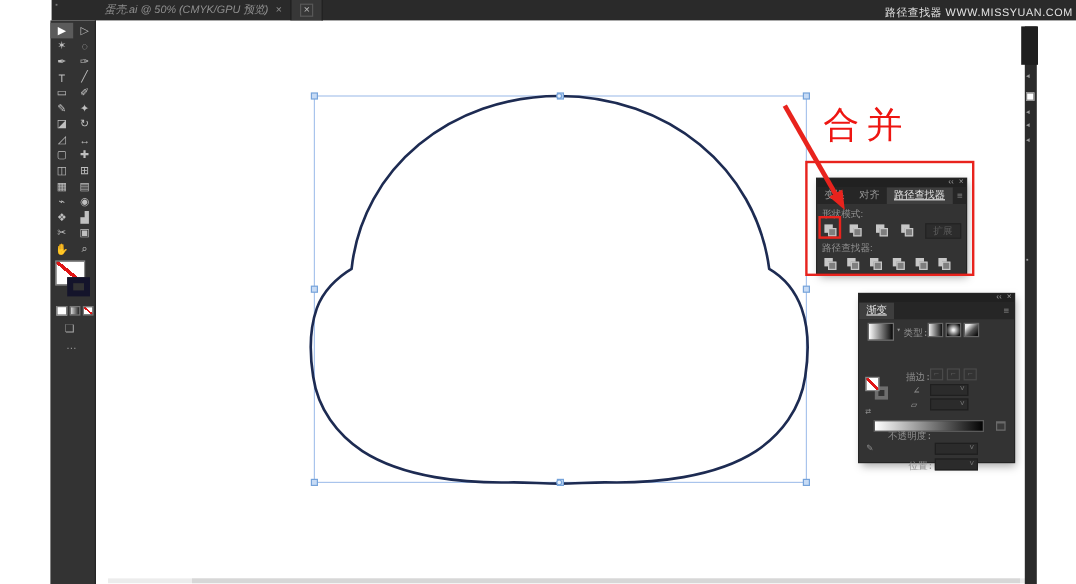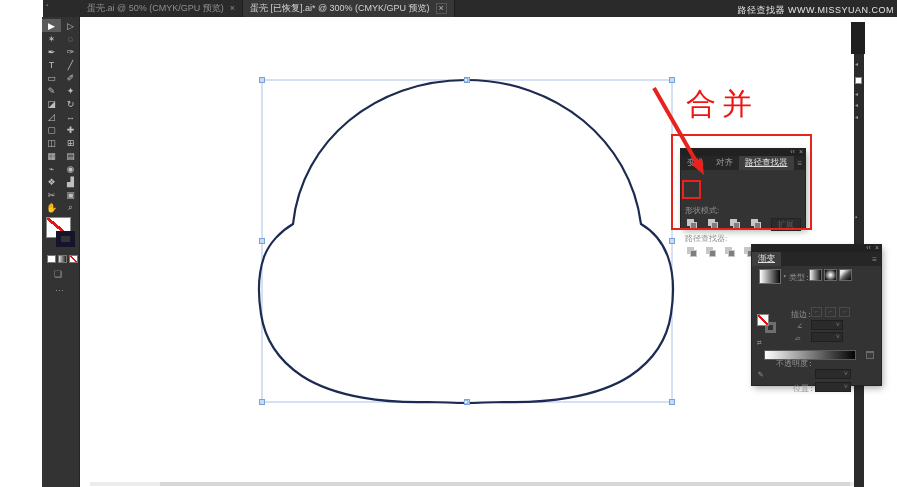--- a/index.html
+++ b/index.html
@@ -5,21 +5,21 @@
   * { box-sizing:border-box; margin:0; padding:0; }
   html,body { width:897px; height:487px; }
   body { position:relative; background:#fff; overflow:hidden;
          font-family:"Liberation Sans","DejaVu Sans",sans-serif; }
 
   
   .tabbar { position:absolute; left:43px; top:0; right:0; height:17px;
             background:#2a2a2a; display:flex; align-items:stretch; z-index:5; }
   .tab { display:flex; align-items:center; gap:6px; padding:0 7px;
          font-size:9px; white-space:nowrap; color:#8f8f8f;
-         border-right:1px solid #1e1e1e; cursor:default; }
+         border-right:1px solid #1e1e1e; cursor:default;font-style:italic; }
   .tab.active { background:#373737; color:#d2d2d2; }
   .tab .close { font-size:9px; color:#8a8a8a; line-height:9px; }
   .tab.active .close { border:1px solid #585858; padding:0 2px; color:#b5b5b5; }
   .corner-mark { position:absolute; left:3px; top:2px; font-size:6px; color:#777; }
   .watermark { position:absolute; right:3px; top:4px; font-size:9px;
                color:#e3e3e3; letter-spacing:.5px; z-index:6; }
 
   
   .toolbar { position:absolute; left:42px; top:17px; width:38px; bottom:0;
              background:#333333; border-right:1px solid #252525; z-index:5; }
@@ -51,21 +51,21 @@
             display:flex; gap:4px; }
   .panel-tabs { height:14px; background:#262626; display:flex; align-items:stretch;
                 font-size:8.5px; color:#9a9a9a; }
   .ptab { padding:0 6px; display:flex; align-items:center; white-space:nowrap; }
   .ptab.active { background:#3e3e3e; color:#e2e2e2;text-decoration:underline; }
   .panel-menu { margin-left:auto; align-self:center; padding:0 4px;
                 color:#8a8a8a; font-size:8px; }
   .plabel { font-size:8px; color:#8f8f8f; white-space:nowrap; }
 
   
-  .pf-body { padding:3px 4px 4px 4px;margin-top:32px; }
+  .pf-body { padding:3px 4px 4px 4px; }
   .pf-row { display:flex; align-items:center; margin:1px 0 2px 0; }
   .icon-btn { width:15px; height:14px; position:relative; margin-right:8px; }
   .pf-row2 .icon-btn { margin-right:4px; }
   .ovl-a { position:absolute; left:2px; top:2px; width:7px; height:7px; background:#c7c7c7; }
   .ovl-b { position:absolute; left:5px; top:5px; width:7px; height:7px;
            background:#7e7e7e; border:1px solid #c7c7c7; }
   .expand-btn { margin-left:auto; margin-right:0; width:34px; height:13px;
                 background:#2c2c2c; border:1px solid #232323; color:#5c5c5c;
                 font-size:8px; text-align:center; line-height:12px; }
 
@@ -151,21 +151,20 @@
 </svg>
 
 <div class="tabbar">
   <span class="corner-mark">▪</span>
   <div style="width:37px"></div>
   <div class="tab">
     <span>蛋壳.ai @ 50% (CMYK/GPU 预览)</span>
     <span class="close">×</span>
   </div>
   <div class="tab active">
-    <span>蛋壳 [已恢复].ai* @ 300% (CMYK/GPU 预览)</span>
     <span class="close">×</span>
   </div>
 </div>
 <div class="watermark">路径查找器 WWW.MISSYUAN.COM</div>
 
 <div class="toolbar">
   <div class="tools" id="tools">
       <div class="tool selected">▶</div>
       <div class="tool">▷</div>
       <div class="tool">✶</div>
@@ -263,21 +262,21 @@
           <span class="ovl-b"></span>
         </div>
         <div class="icon-btn">
           <span class="ovl-a"></span>
           <span class="ovl-b"></span>
         </div>
       </div>
   </div>
 </div>
 
-<div class="panel" style="left:716px; top:245px; width:129px; height:140px;margin-left:36px;">
+<div class="panel" style="left:716px; top:245px; width:129px; height:140px;">
   <div class="panel-titlebar">
     <div class="pt-ctl">
       <span>‹‹</span>
       <span>×</span>
     </div>
   </div>
   <div class="panel-tabs">
     <div class="ptab active">渐变</div>
     <div class="panel-menu">≡</div>
   </div>

